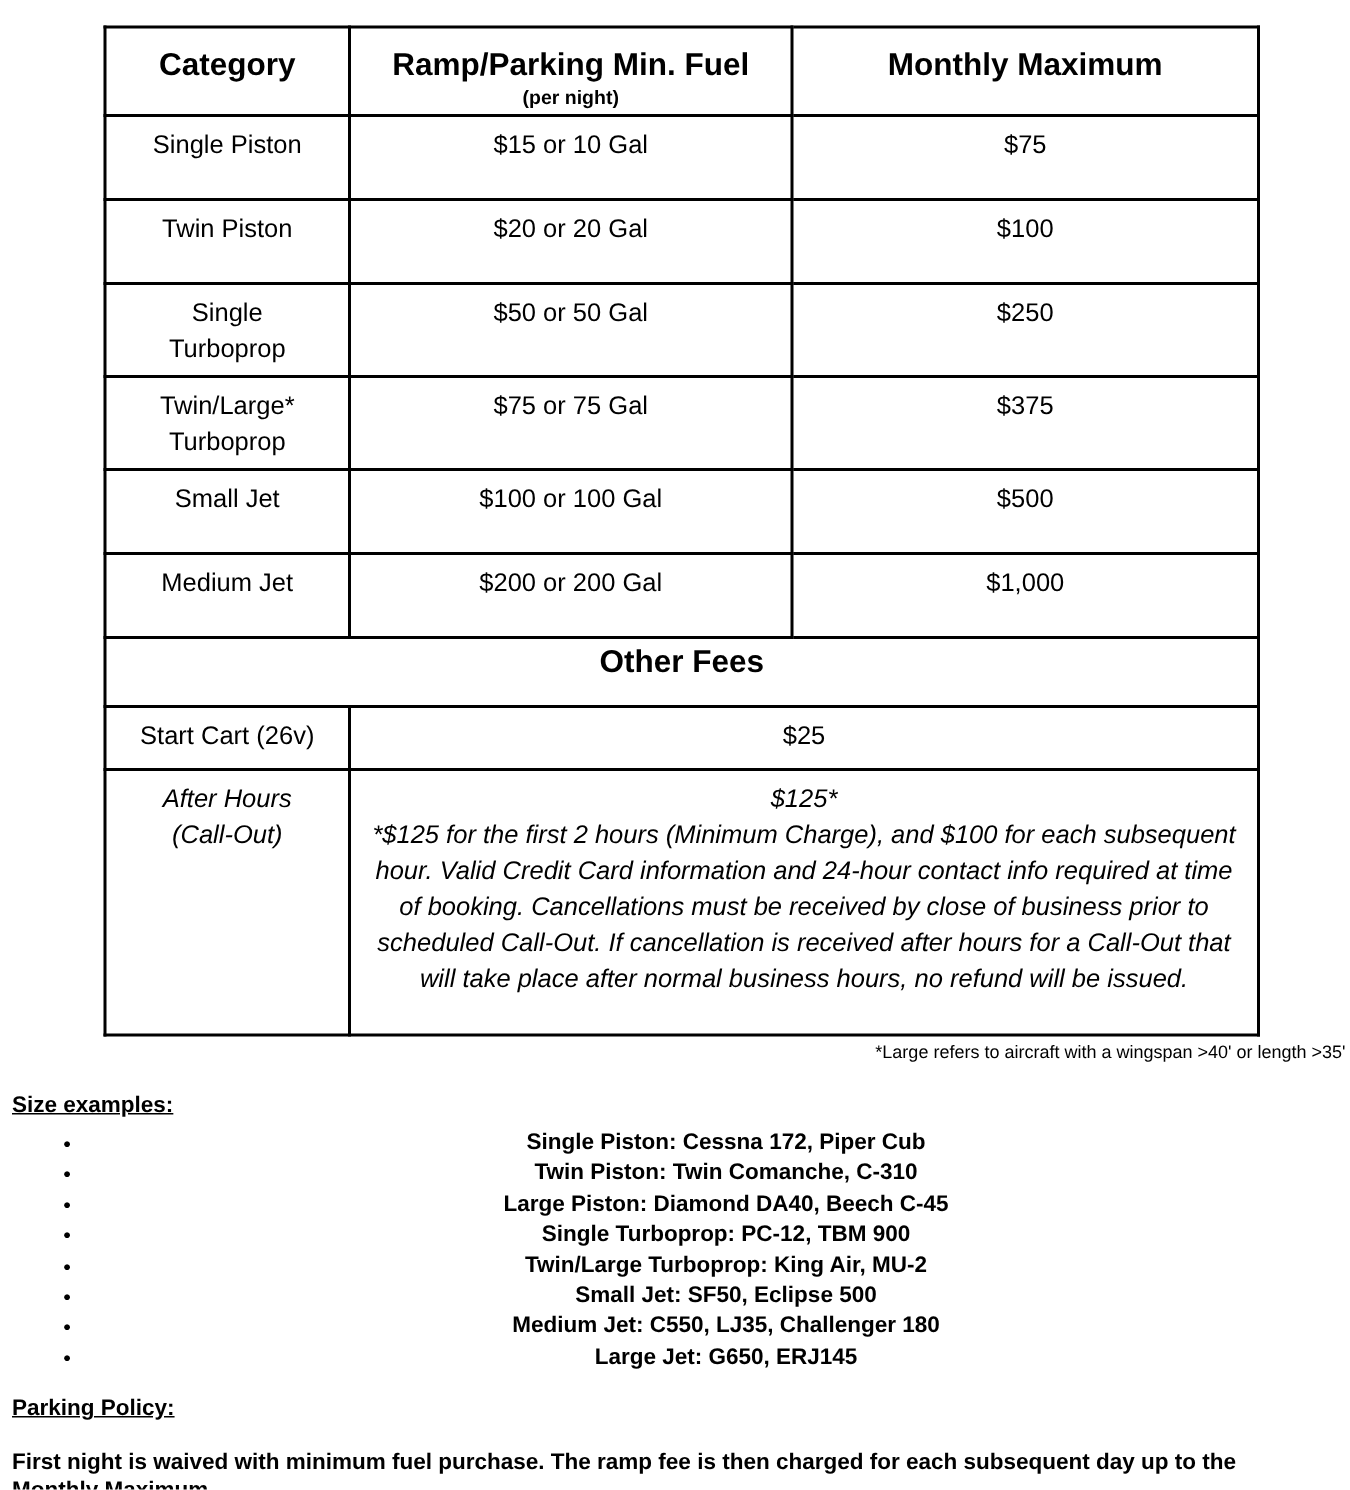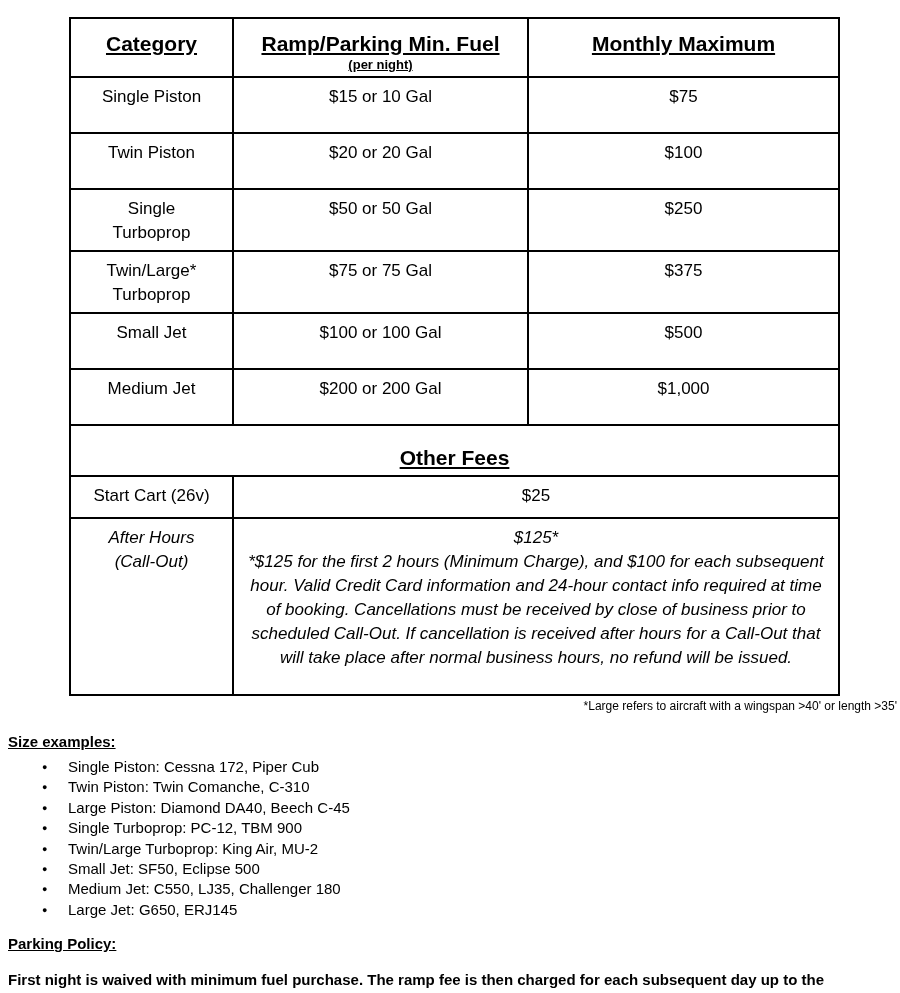--- a/index.html
+++ b/index.html
@@ -9,42 +9,42 @@
   }
   .fee-table{
     border-collapse:collapse;table-layout:fixed;
     width:769px;margin:17px 0 0 69px;
   }
   .fee-table th,.fee-table td{
     border:2px solid #000;box-sizing:border-box;
     vertical-align:top;text-align:center;overflow:hidden;
   }
   .col-cat{width:163px}.col-fuel{width:295px}.col-max{width:311px}
-  .fee-table th{font-size:21px;font-weight:bold;line-height:25px;padding:12px 4px 4px;height:55px;text-decoration:underline;}
+  .fee-table th{font-size:21px;font-weight:bold;line-height:25px;padding:12px 4px 4px;height:55px;}
   .hdr-sub{font-size:13px;line-height:15px;margin-top:1px;font-weight:bold;}
   .fee-table td{font-size:17px;line-height:24px;padding:7px 8px 5px;}
   .row-s td{height:56px;}
   .row-d td{height:46px;}
   .cat{white-space:pre-line;}
-  .row-section td{height:46px;font-size:21px;font-weight:bold;padding-top:20px;text-decoration:underline;}
+  .row-section td{height:46px;font-size:21px;font-weight:bold;padding-top:4px;}
   .row-cart td{height:42px;}
   .row-after td{height:177px;font-style:italic;}
   .after-note{max-width:578px;margin:0 auto;text-align:center;}
   .footnote{
     margin-top:3px;padding-right:3px;
     font-size:12px;line-height:14px;text-align:right;
   }
   .size-examples{margin:20px 0 0 8px;}
   .doc-subhead{
     margin:0;font-size:15px;line-height:18px;font-weight:bold;
     text-decoration:underline;
   }
   .size-examples ul{
     list-style:none;margin:6px 0 6px 0;padding:0 0 0 34px;
-    font-size:15px;font-weight:normal;
+    font-size:15px;font-weight:bold;text-align:center;
   }
   .size-examples li{position:relative;padding-left:26px;line-height:20.4px;}
   .size-examples li::before{
     content:"\25CF";position:absolute;left:0;top:0;font-size:9px;line-height:20.4px;
   }
   .parking-policy{margin:15px 0 0 8px;}
   .parking-policy p{
     margin:17px 0 0 0;width:876px;
     font-size:15px;font-weight:bold;line-height:19px;
   }

